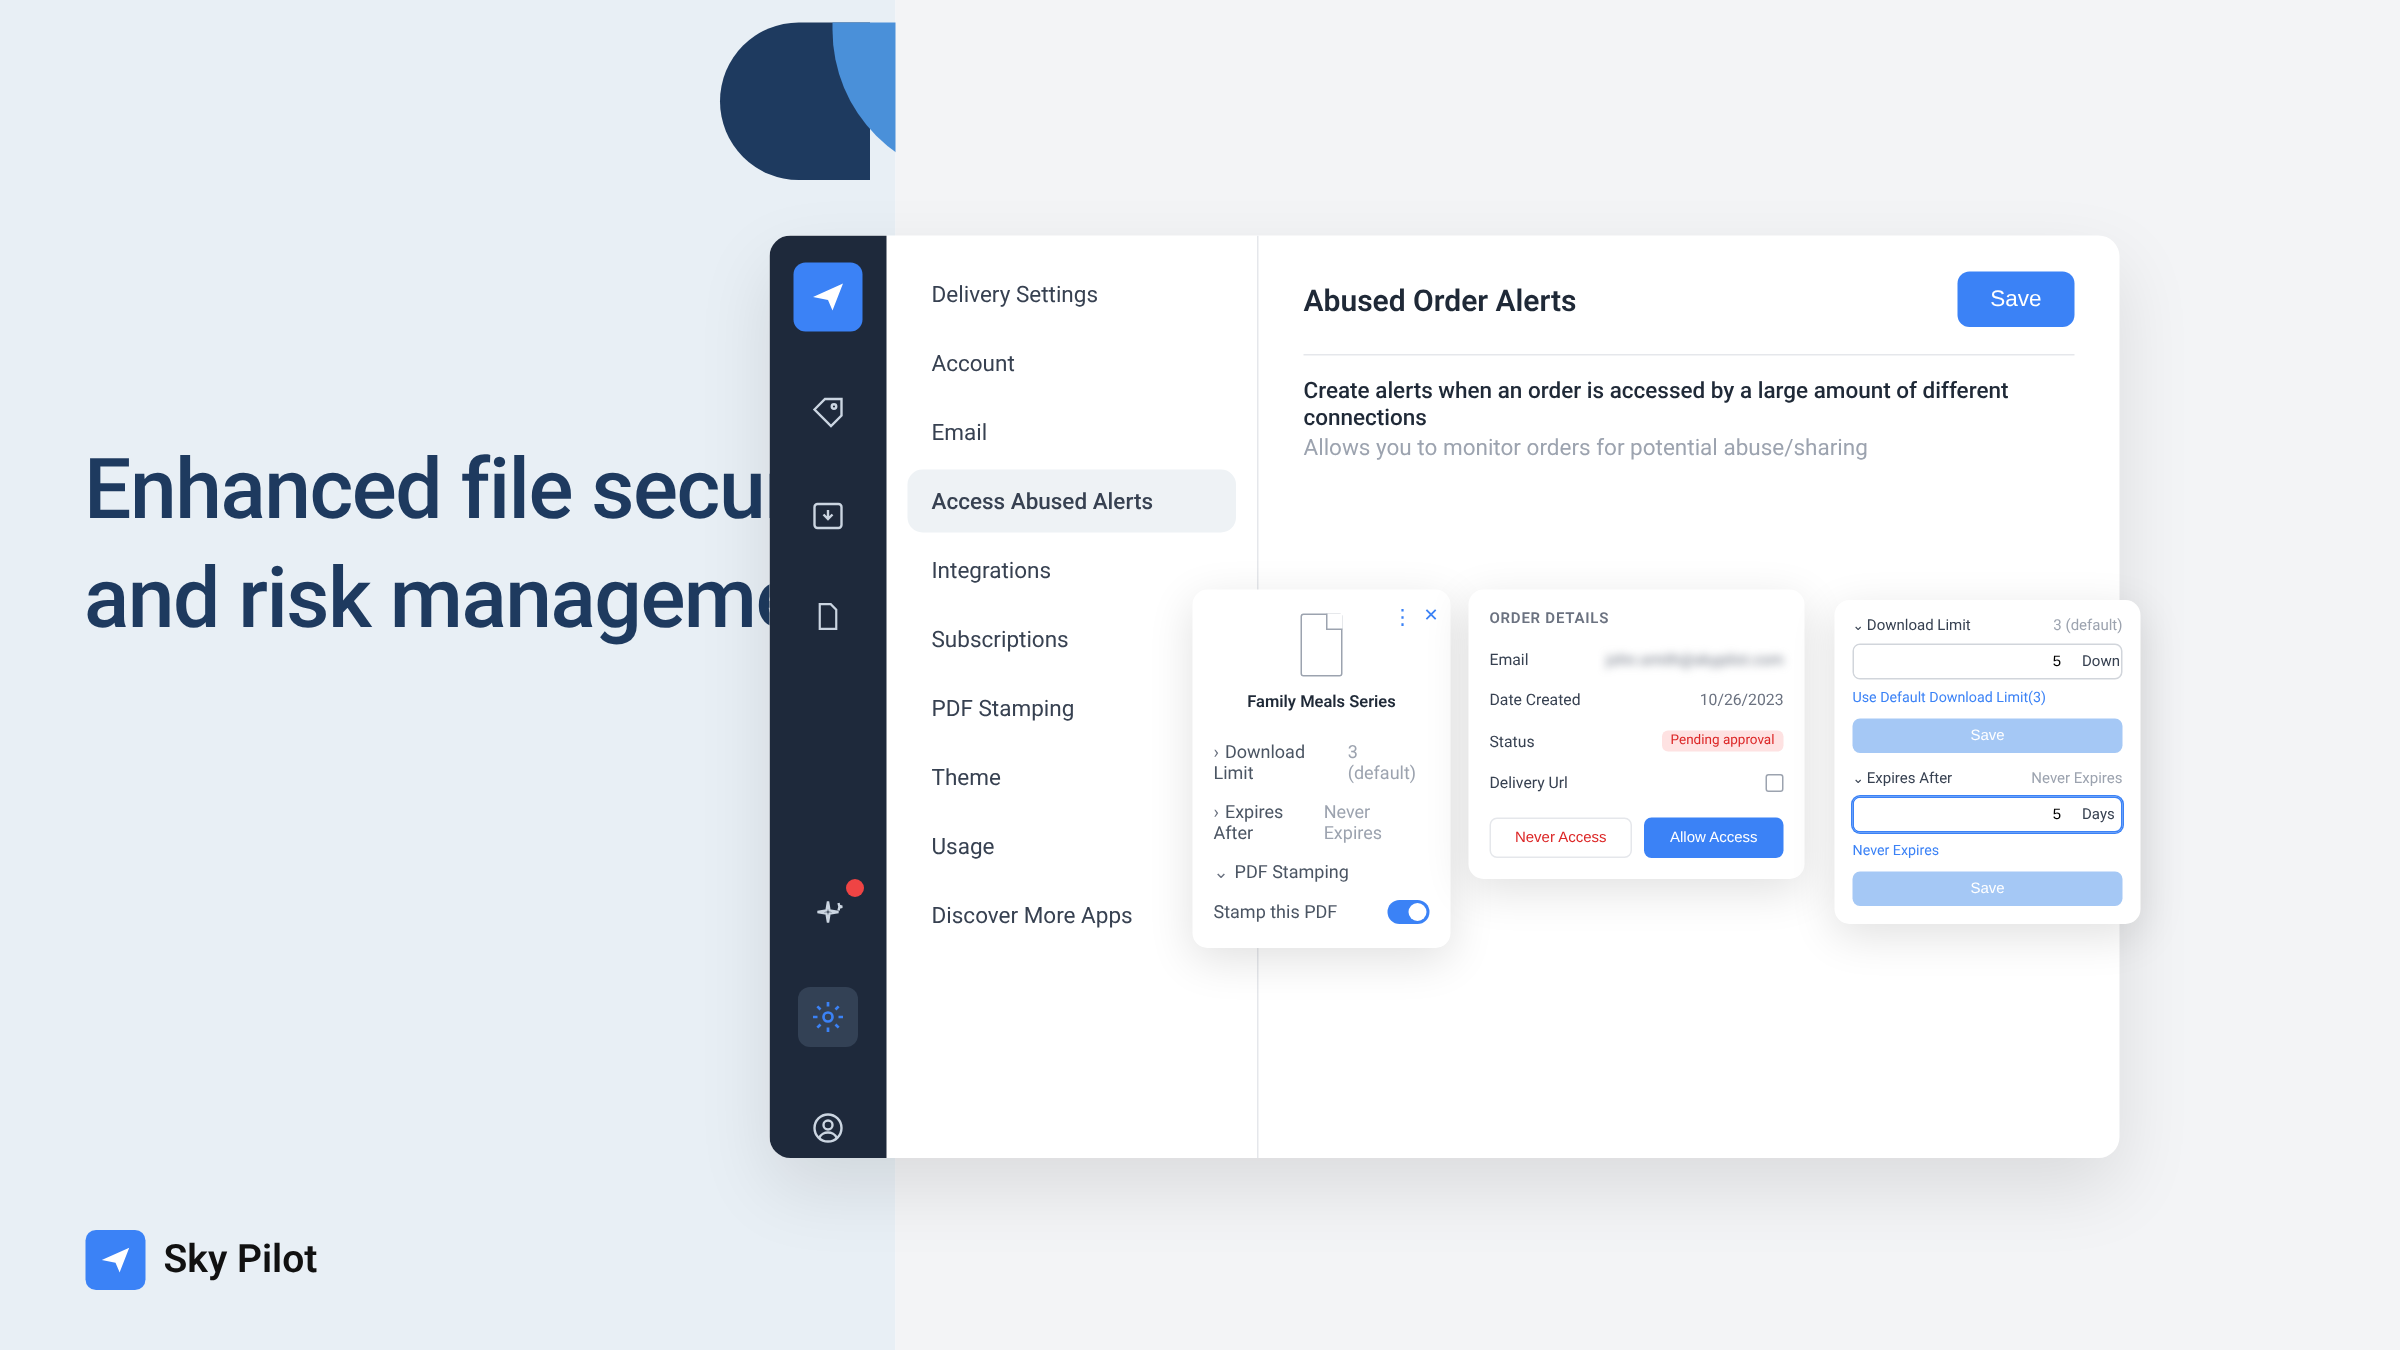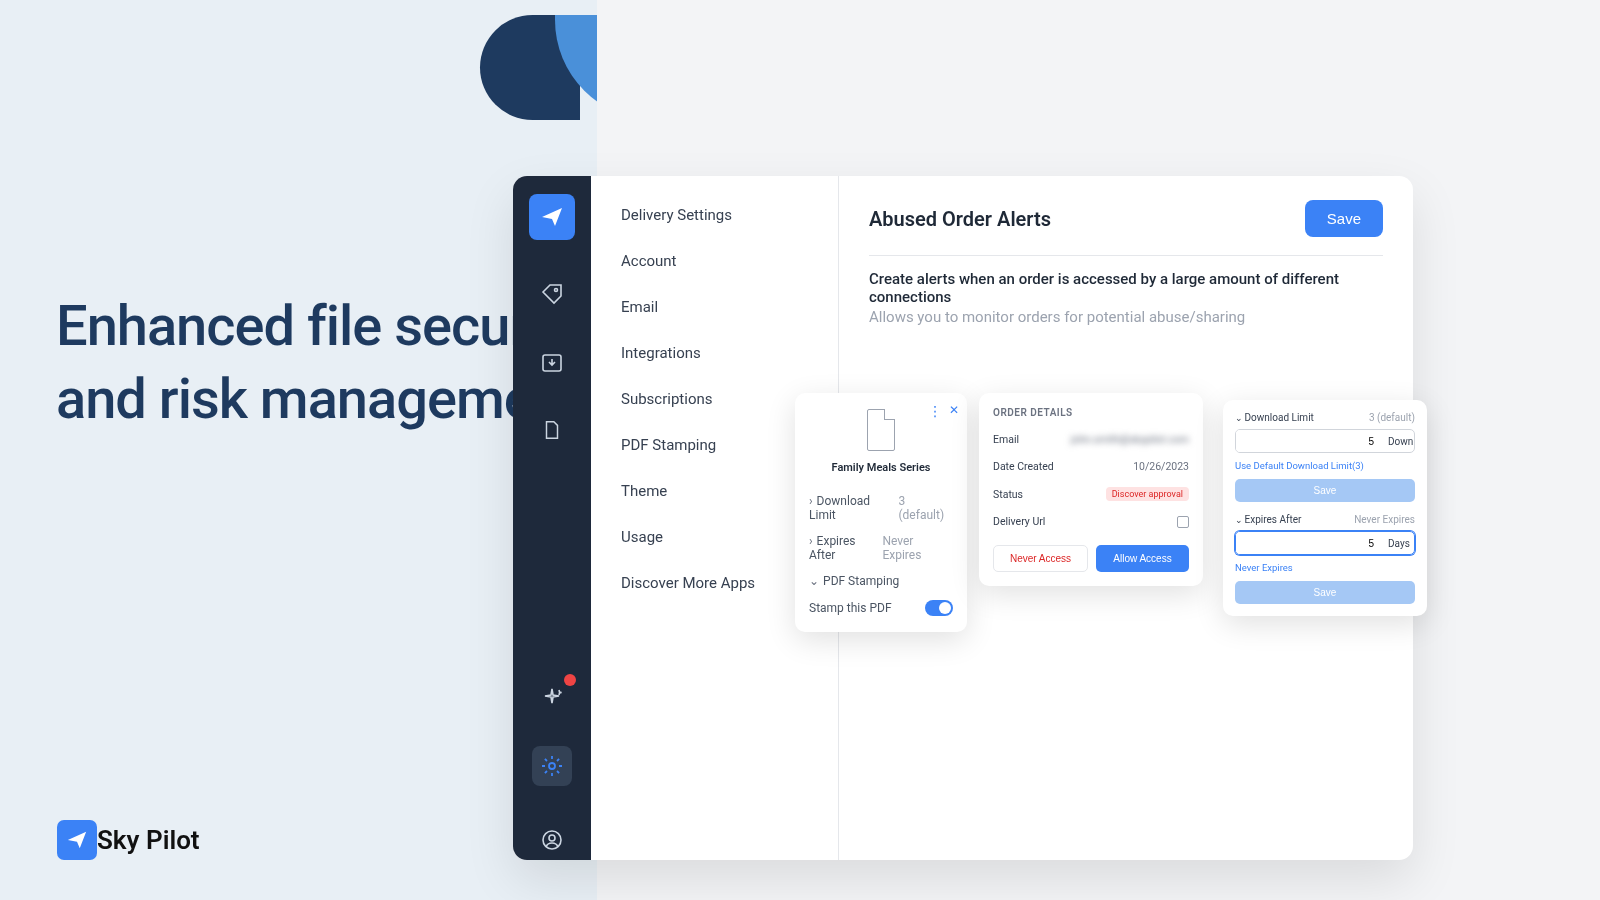--- a/index.html
+++ b/index.html
@@ -1,31 +1,31 @@
 <!DOCTYPE html>
 <html><head>
 <meta charset="utf-8">
 <style>
   * { box-sizing: border-box; margin: 0; padding: 0; }
   html, body { width: 1600px; height: 900px; font-family: -apple-system, BlinkMacSystemFont, "Segoe UI", Roboto, sans-serif; overflow: hidden; }
   body { display: flex; }
 
   .left-panel { width: 597px; height: 900px; background: #e8eff5; position: relative; }
   .hero-text { position: absolute; left: 56px; top: 290px; font-size: 56px; font-weight: 500; color: #1e3a5f; line-height: 1.3; letter-spacing: -1px; }
-  .brand { position: absolute; left: 57px; bottom: 40px; display: flex; align-items: center; gap: 0; }
+  .brand { position: absolute; left: 57px; bottom: 40px; display: flex; align-items: center; gap: 12px; }
   .brand-logo { width: 40px; height: 40px; background: #3b82f6; border-radius: 7px; display:flex; align-items:center; justify-content:center; }
   .brand-logo svg { width: 22px; height: 22px; }
   .brand-text { font-size: 26px; font-weight: 600; color: #111; }
 
   .deco-shape1 { position:absolute; left:480px; top:15px; width:100px; height:105px; background:#1e3a5f; border-radius:100px 0 0 100px; }
   .deco-shape2 { position:absolute; left:555px; top:15px; width:100px; height:105px; background:#4a90d9; border-radius:0 0 0 100px; }
 
   .right-panel { width: 1003px; height: 900px; background: #f3f4f6; position: relative; }
 
-  .app-window { position:absolute; left: -84px; top: 176px; width: 900px; height: 684px; background:#fff; border-radius: 14px; box-shadow: 0 20px 50px rgba(0,0,0,0.1); display:flex; overflow:hidden; }
+  .app-window { position:absolute; left: -84px; top: 157px; width: 900px; height: 615px; background:#fff; border-radius: 14px; box-shadow: 0 20px 50px rgba(0,0,0,0.1); display:flex; overflow:hidden; }
 
   .icon-rail { width: 78px; background:#1e293b; display:flex; flex-direction:column; align-items:center; padding-top:18px; gap: 28px; }
   .rail-logo { width:46px; height:46px; background:#3b82f6; border-radius:8px; display:flex; align-items:center; justify-content:center; margin-bottom: 6px;}
   .rail-logo svg { width:24px; height:24px; }
   .rail-item { width:40px; height:40px; display:flex; align-items:center; justify-content:center; color:#cbd5e1; position:relative; border-radius:8px;}
   .rail-item.active { background:#334155; color:#3b82f6; }
   .rail-dot { position:absolute; top:-4px; right:-4px; width:12px; height:12px; background:#ef4444; border-radius:50%; }
   .rail-item.account { margin-top: 6px; }
 
   .menu-col { width: 248px; border-right:1px solid #e5e7eb; padding: 18px 14px; }
@@ -141,20 +141,21 @@
             <circle cx="12" cy="10" r="3"></circle>
             <path d="M6 19 C7 16 10 15 12 15 C14 15 17 16 18 19"></path>
           </svg>
       </div>
     </div>
 
     <div class="menu-col">
       <div class="menu-item">Delivery Settings</div>
       <div class="menu-item">Account</div>
       <div class="menu-item">Email</div>
+      <div class="menu-item active">Access Abused Alerts</div>
       <div class="menu-item">Integrations</div>
       <div class="menu-item">Subscriptions</div>
       <div class="menu-item">PDF Stamping</div>
       <div class="menu-item">Theme</div>
       <div class="menu-item">Usage</div>
       <div class="menu-item">Discover More Apps</div>
     </div>
 
     <div class="content-col">
       <div class="content-header">
@@ -193,21 +194,21 @@
     <div class="o-row">
       <span class="label">Email</span>
       <span class="val blurred">john.smith@skypilot.com</span>
     </div>
     <div class="o-row">
       <span class="label">Date Created</span>
       <span class="val">10/26/2023</span>
     </div>
     <div class="o-row">
       <span class="label">Status</span>
-      <span class="badge">Discover approval</span>
+      <span class="badge">Pending approval</span>
     </div>
     <div class="o-row">
       <span class="label">Delivery Url</span>
       <span class="copy-icon"></span>
     </div>
     <div class="o-actions">
       <button class="btn-outline">Never Access</button>
       <button class="btn-primary">Allow Access</button>
     </div>
   </div>

